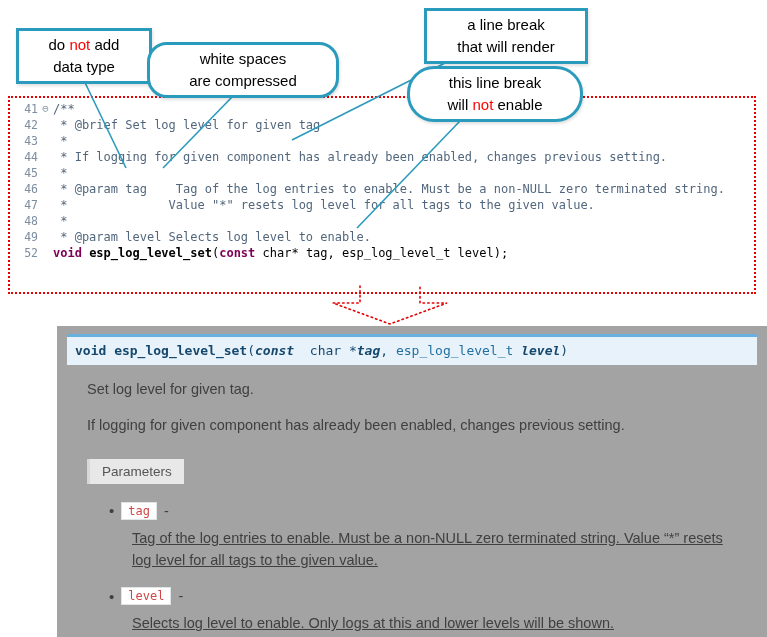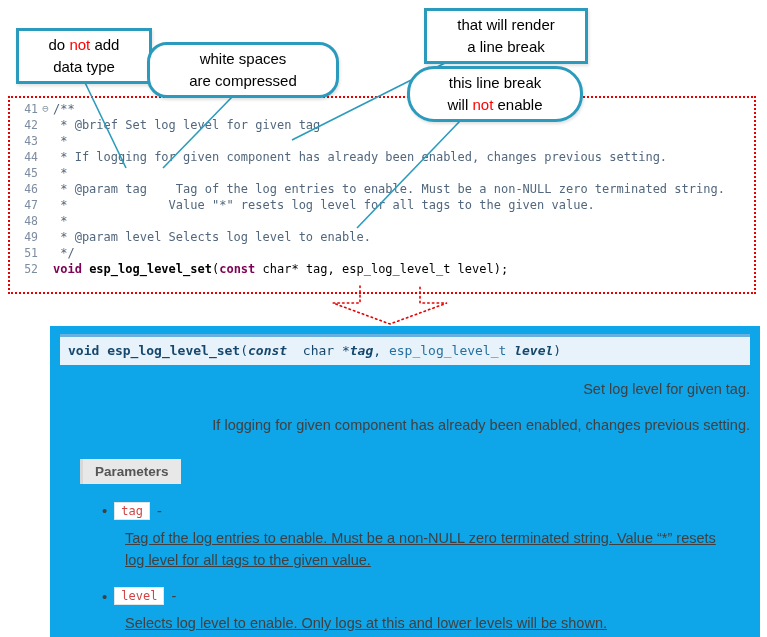--- a/index.html
+++ b/index.html
@@ -29,36 +29,36 @@
   .code-row{display:flex;height:16px;line-height:16px;}
   .ln{width:26px;text-align:right;color:#7d8da0;flex:none;font-size:11.5px;}
   .fold{width:15px;text-align:center;color:#8a9aa8;flex:none;font-size:11px;}
   .ct{white-space:pre;color:#000;}
   .comment{color:#52677d;}
   .kw{color:#7f0055;font-weight:bold;white-space:pre;}
   .fn{color:#000;font-weight:bold;white-space:pre;}
   .plain{white-space:pre;}
   
   .docs-panel{
-    position:absolute;left:50px;top:326px;width:710px;height:311px;box-sizing:border-box;
-    background:#0ea5e9;z-index:0;padding:8px 10px;color:#404040;
+    position:absolute;left:57px;top:326px;width:710px;height:311px;box-sizing:border-box;
+    background:#a3a3a3;z-index:0;padding:8px 10px;color:#404040;
   }
   .sig{
     background:#e7f2fa;border-top:3px solid #6ab0de;padding:4px 8px;
     font-family:"DejaVu Sans Mono", monospace;font-size:13px;color:#16486e;line-height:20px;
   }
   .sig .nm,.sig .rkw{font-weight:bold;white-space:pre;}
   .sig .it{font-weight:bold;font-style:italic;white-space:pre;}
   .sig .ty{color:#2470a0;white-space:pre;}
   .sig .pl{white-space:pre;}
   .docs-body{margin:4px 0 0 20px;font-size:14.5px;}
-  .docs-body p{margin:14px 0;line-height:1.5;text-align:right;}
+  .docs-body p{margin:14px 0;line-height:1.5;}
   .params-chip{
     display:inline-block;background:#e8e8e8;border-left:3px solid #d8d8d8;
-    color:#555;font-weight:bold;font-size:13.5px;padding:5px 12px;margin:8px 0 2px 0;
+    color:#555;font-weight:normal;font-size:13.5px;padding:5px 12px;margin:8px 0 2px 0;
   }
   .param-item{margin:16px 0 0 22px;}
   .param-head{display:flex;align-items:center;gap:7px;}
   .bullet-dot{font-size:15px;color:#404040;line-height:1;}
   .code-chip{
     font-family:"DejaVu Sans Mono", monospace;font-size:12px;color:#d04545;
     background:#ffffff;border:1px solid #e1e4e5;padding:1px 6px;
   }
   .param-dash{color:#404040;}
   .param-desc{margin:7px 0 0 23px;line-height:1.55;max-width:612px;text-decoration:underline;}
@@ -70,22 +70,22 @@
   <div><span>do </span><span class="red">not</span><span> add</span></div>
   <div>data type</div>
 </div>
 
 <div class="callout" id="callout-whitespace">
   <div>white spaces</div>
   <div>are  compressed</div>
 </div>
 
 <div class="callout" id="callout-break-render">
+  <div>a line break</div>
   <div>that will render</div>
-  <div>a line break</div>
 </div>
 
 <div class="callout" id="callout-break-norender">
   <div>this line break</div>
   <div><span>will </span><span class="red">not</span><span> enable</span></div>
 </div>
 
 <svg id="overlay-svg" viewBox="0 0 767 637">
   <line x1="78" y1="68" x2="126" y2="168" stroke="#2b9bbd" stroke-width="1.6"></line>
   <line x1="232" y1="97" x2="163" y2="168" stroke="#2b9bbd" stroke-width="1.6"></line>
@@ -135,25 +135,20 @@
     <span class="ln">48</span>
     <span class="fold"></span>
     <span class="ct comment"> *</span>
   </div>
   <div class="code-row">
     <span class="ln">49</span>
     <span class="fold"></span>
     <span class="ct comment"> * @param level Selects log level to enable.</span>
   </div>
   <div class="code-row">
-    <span class="ln">51</span>
-    <span class="fold"></span>
-    <span class="ct comment"> */</span>
-  </div>
-  <div class="code-row">
     <span class="ln">52</span>
     <span class="fold"></span>
     <span class="ct"><span class="kw">void </span><span class="fn">esp_log_level_set</span><span class="plain">(</span><span class="kw">const</span><span class="plain"> char* tag, esp_log_level_t level);</span></span>
   </div>
 
 </div>
 
 <div class="docs-panel">
 
   <div class="sig"><span class="rkw">void</span><span class="nm"> esp_log_level_set</span><span class="pl">(</span><span class="it">const</span><span class="pl">  char *</span><span class="it">tag</span><span class="pl">, </span><span class="ty">esp_log_level_t</span><span class="it"> level</span><span class="pl">)</span></div>

